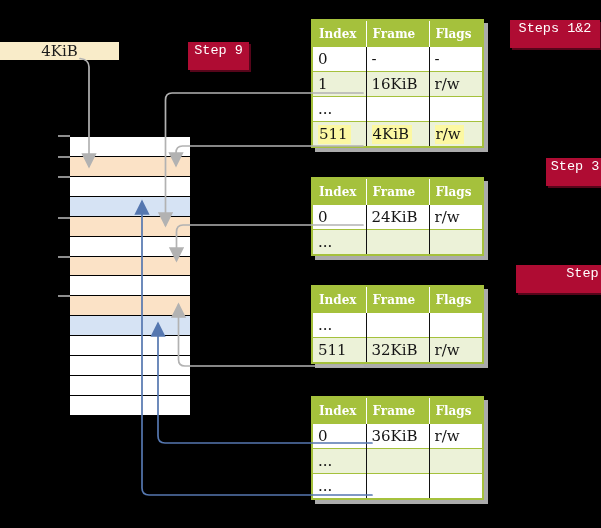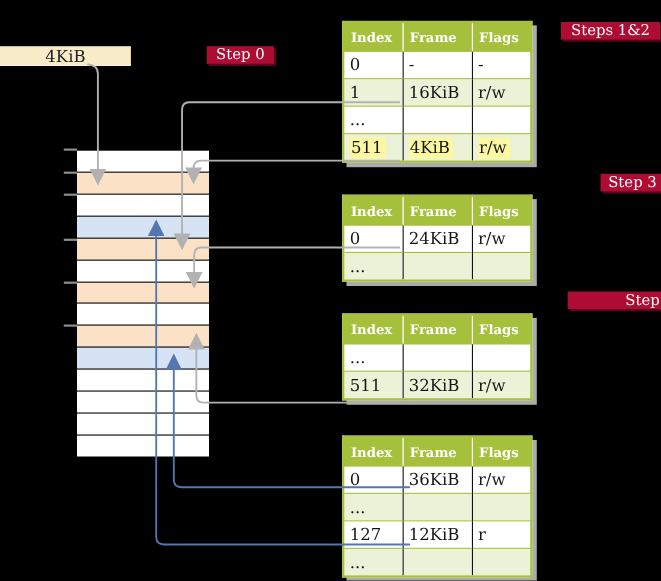--- a/index.html
+++ b/index.html
@@ -8,23 +8,24 @@
     font-family:"DejaVu Serif","Liberation Serif",serif;
   }
   
   .basebox{
     position:absolute;left:0;top:42px;width:119px;height:18px;
     background:var(--wheat,#F9ECC9);color:#1c1c1c;font-size:15px;
     text-align:center;line-height:18px;
   }
   
   .badge{
-    position:absolute;height:16px;background:var(--crimson,#AF0C33);
+    position:absolute;height:28px;background:var(--crimson,#AF0C33);
     color:#fff;font-size:13.5px;text-align:center;line-height:17px;
     box-shadow:2px 2px 0 var(--crimsonDark,#56051A);
+    font-family:Liberation Mono, monospace;
   }
   .badge.step0 {left:188px;top:42px;width:61px;}
   .badge.steps12{left:510px;top:20px;width:90px;}
   .badge.step3 {left:546px;top:158px;width:58px;}
   .badge.step4 {left:516px;top:265px;width:57px;padding-left:46px;}
   
   .mstack{
     position:absolute;left:70px;top:137px;width:120px;height:278px;
     display:flex;flex-direction:column;gap:1px;background:#000;
   }
@@ -59,21 +60,21 @@
 </style>
 </head>
 <body>
 
 <div class="canvas">
 
   <div class="basebox">
     <span>4KiB</span>
   </div>
 
-  <div class="badge step0">Step 0</div>
+  <div class="badge step0">Step 9</div>
   <div class="badge steps12">Steps 1&amp;2</div>
   <div class="badge step3">Step 3</div>
   <div class="badge step4">Step 4</div>
 
   <div class="mstack">
     <div class="mrow" data-kind="white"></div>
     <div class="mrow" data-kind="peach"></div>
     <div class="mrow" data-kind="white"></div>
     <div class="mrow" data-kind="blue"></div>
     <div class="mrow" data-kind="peach"></div>
@@ -195,25 +196,20 @@
     <tbody>
       <tr>
         <td><span>0</span></td>
         <td><span>36KiB</span></td>
         <td><span>r/w</span></td>
       </tr>
       <tr>
         <td><span>...</span></td>
         <td><span></span></td>
         <td><span></span></td>
-      </tr>
-      <tr>
-        <td><span>127</span></td>
-        <td><span>12KiB</span></td>
-        <td><span>r</span></td>
       </tr>
       <tr>
         <td><span>...</span></td>
         <td><span></span></td>
         <td><span></span></td>
       </tr>
     </tbody>
   </table>
 
   <svg class="overlay" width="601" height="528" viewBox="0 0 601 528">

